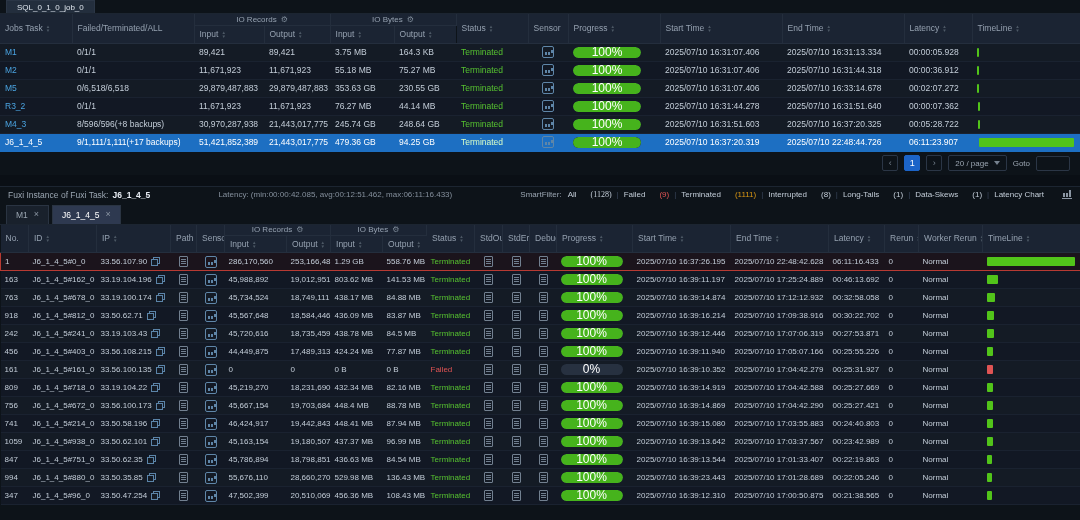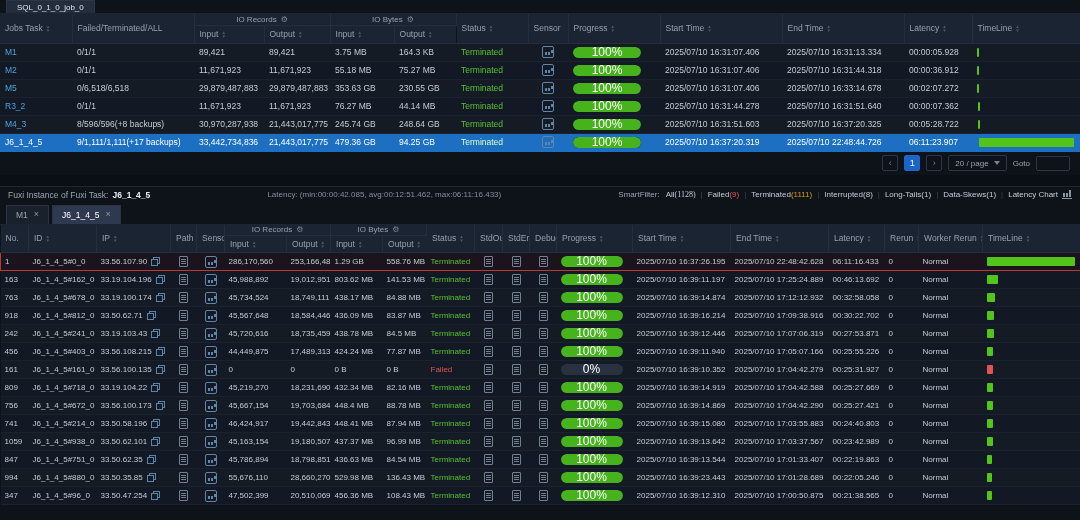--- a/index.html
+++ b/index.html
@@ -79,21 +79,21 @@
 
   
   .ihead{height:16px;display:flex;align-items:center;justify-content:space-between;padding:0 8px;flex:none;white-space:nowrap}
   .ihead .t1{color:#9aa5b1;font-size:8.5px}
   .ihead .t1 b{color:#e9eef5;font-weight:bold;margin-left:4px}
   .ihead .lat{color:#848f9c;font-size:8px}
   .filters{display:flex;align-items:center;font-size:8px;color:#c3cdd8}
   .sf-label{color:#9aa5b1;margin-right:6px}
   .fitem{cursor:pointer;display:inline-flex;align-items:center}
   .fitem+.fitem::before{content:"|";color:#39455a;margin:0 5px}
-  .flabel{margin-right:0}
+  .flabel{margin-right:14px}
   .chart-ic{display:inline-block;width:10px;height:9px;border-bottom:1px solid #8b96a3;position:relative;margin-left:4px}
   .chart-ic::before{content:"";position:absolute;bottom:1px;left:1px;width:2px;height:4px;background:#8b96a3;box-shadow:3px 0 0 #8b96a3}
   .chart-ic::after{content:"";position:absolute;bottom:1px;left:7px;width:2px;height:7px;background:#8b96a3}
 
   
   .itabs{height:22px;display:flex;align-items:flex-end;gap:3px;padding-left:6px;border-bottom:1px solid #1c2531;background:#0d1319;flex:none}
   .itab{height:19px;line-height:18px;padding:0 9px;background:#19212c;border:1px solid #2a3442;border-bottom:none;color:#9aa5b1;font-size:8.5px;display:flex;align-items:center;gap:6px;cursor:pointer}
   .itab.active{background:#2e3950;color:#fff}
   .close-ic{color:#8b96a3;font-size:9px;line-height:1;cursor:pointer}
   .close-ic::before{content:"×"}
@@ -268,21 +268,21 @@
         <td>
             <div class="tlw">
               <div class="tlbar bar-green" style="left: 0.6%; width: 2.4%;"></div>
             </div>
           </td>
       </tr>
 
       <tr class="row selected">
         <td class="tlink"><span>J6_1_4_5</span></td>
         <td><span>9/1,111/1,111(+17 backups)</span></td>
-        <td><span>33,442,734,836</span></td>
+        <td><span>51,421,852,389</span></td>
         <td><span>21,443,017,775</span></td>
         <td><span>479.36 GB</span></td>
         <td><span>94.25 GB</span></td>
         <td><span class="st st-term">Terminated</span></td>
         <td class="tc"><span class="sensor-ic"></span></td>
         <td>
             <div class="pw">
               <div class="pfill" style="width: 100%;"></div>
               <span class="ptext">100%</span>
             </div>

